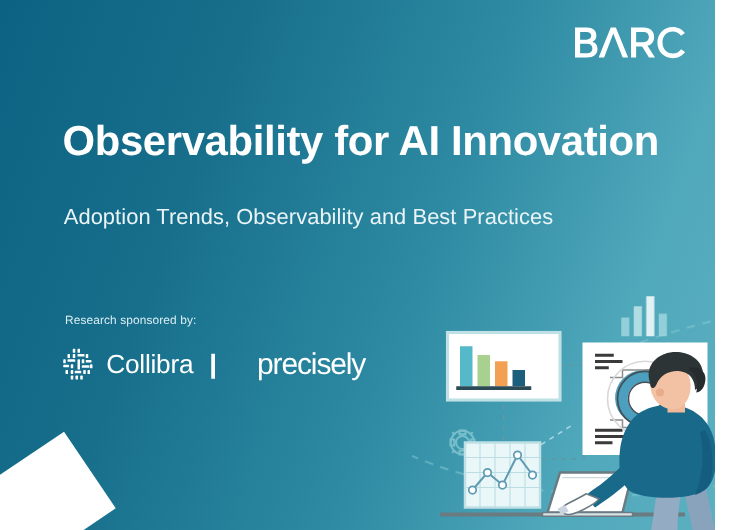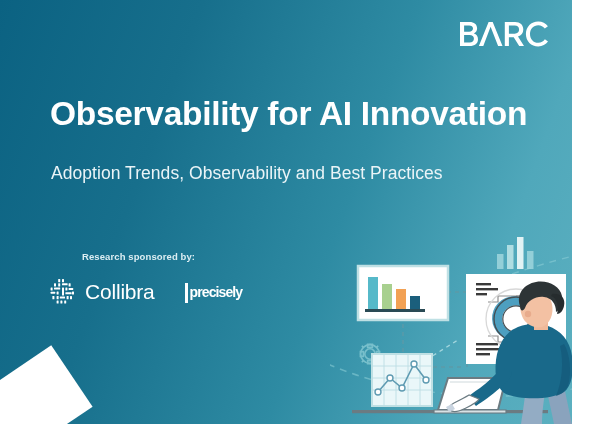--- a/index.html
+++ b/index.html
@@ -46,53 +46,53 @@
     left: 52px; top: 208px;
     color: #bcdbe4;
     font-size: 13.5px;
     letter-spacing: 0.1px;
   }
   .sponsorlabel {
     position: absolute;
     left: 52px; top: 251px;
     color: #dceef3;
     font-size: 9.5px;
-    font-weight: bold;
+    font-weight: normal;
     letter-spacing: 0.1px;
-    margin-left: 30px;
   }
   
   #sponsors {
     position: absolute;
     left: 47px; top: 272px;
     height: 40px;
     display: flex;
     align-items: center;
-    gap: 30px;
+    gap: 14px;
   }
   .collibra-lockup { display: flex; align-items: center; gap: 8px; }
   .collibra-mark { width: 30px; height: 30px; display: block; }
   .collibra-word {
     color: #ffffff;
     font-size: 21px;
     letter-spacing: -0.2px;
     font-weight: normal;
   }
   .precisely-lockup { display: flex; align-items: center; }
   .precisely-bar {
     width: 3.5px; height: 20px;
     background: #ffffff;
     margin-right: 1.5px;
     margin-top: 1px;
   }
   .precisely-word {
     color: #ffffff;
-    font-size: 14px;
-    font-weight: bold;
+    font-size: 24px;
+    font-weight: normal;
     letter-spacing: -0.9px;
+    margin-left: 32px;
   }
   
   #corner-shape {
     position: absolute;
     left: -36px; bottom: -22px;
     width: 118px; height: 74px;
     background: #ffffff;
     transform: rotate(-34deg);
     transform-origin: center;
   }

